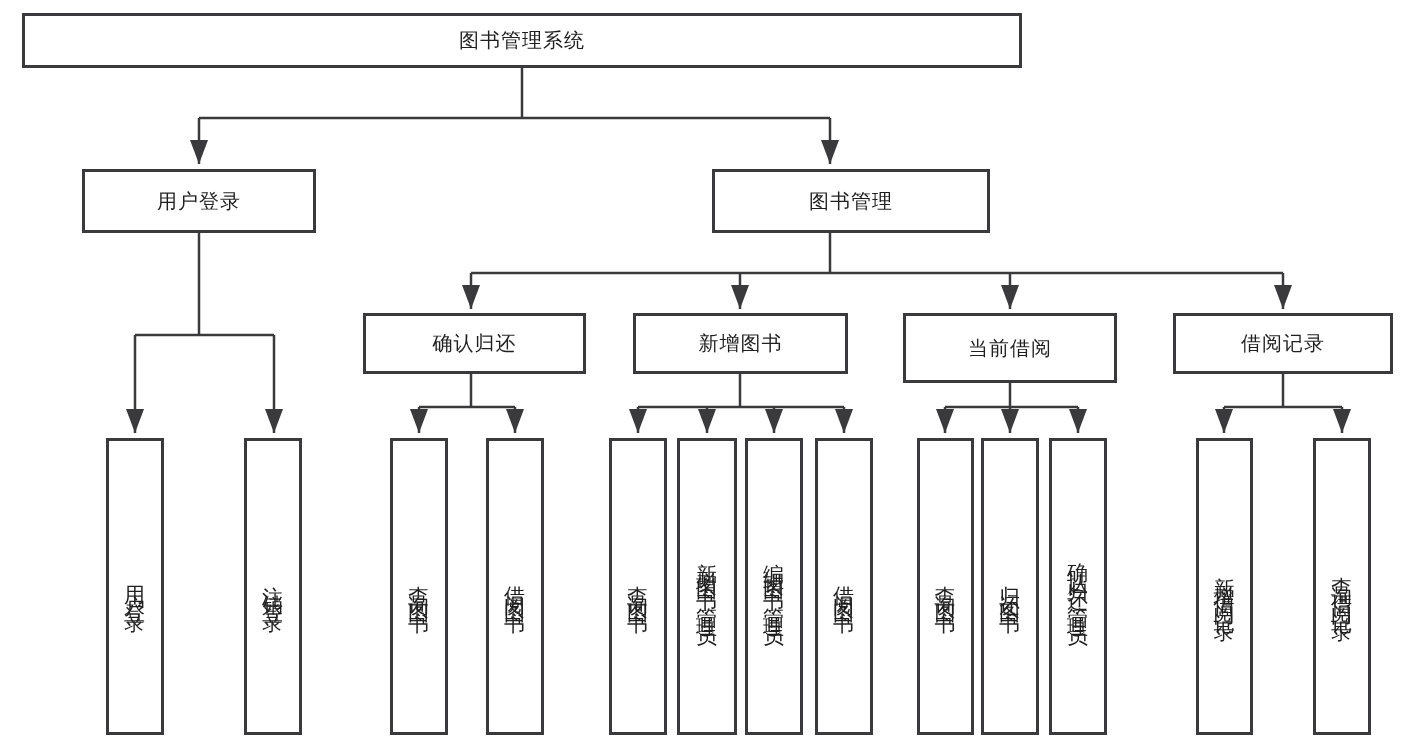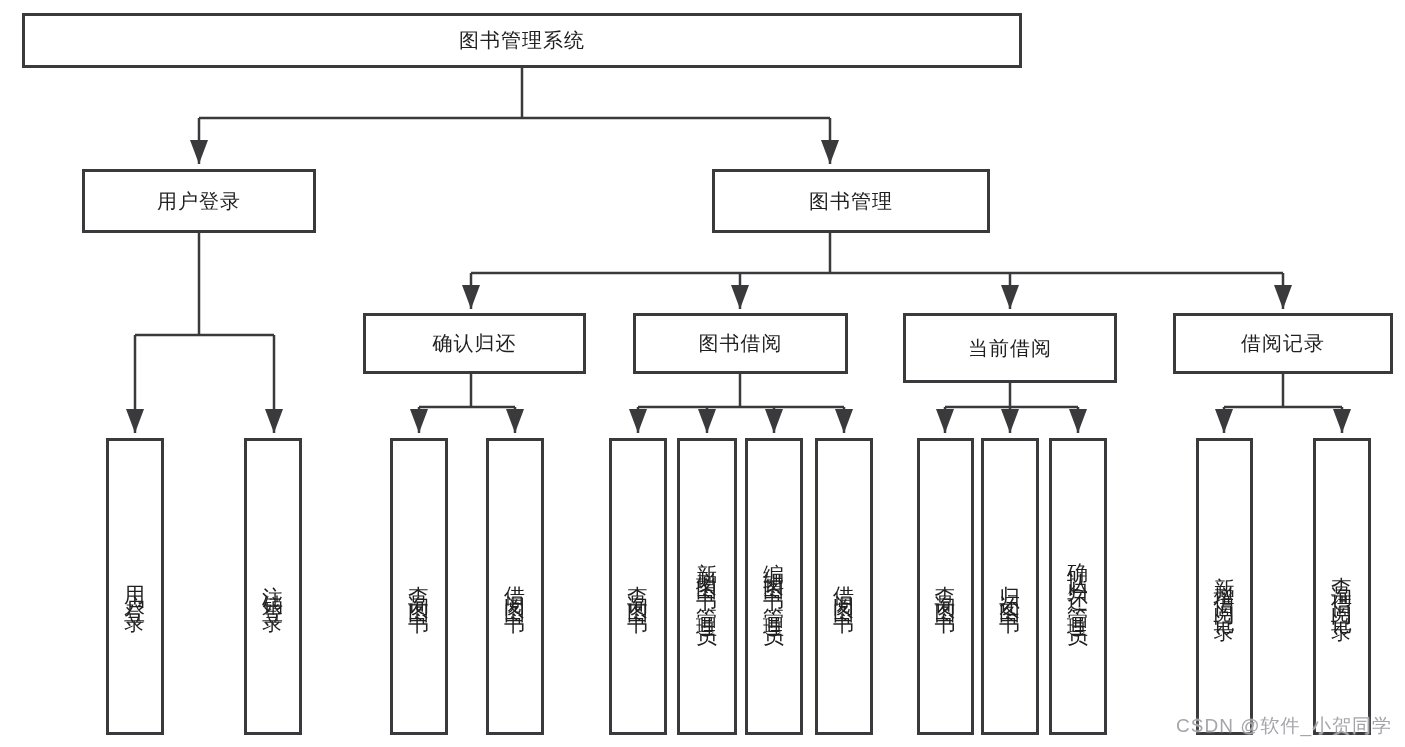--- a/index.html
+++ b/index.html
@@ -120,21 +120,21 @@
     <span class="hlabel">用户登录</span>
   </div>
   <div class="box" style="left:712px;top:169px;width:278px;height:64px;">
     <span class="hlabel">图书管理</span>
   </div>
 
   <div class="box" style="left:363px;top:313px;width:223px;height:61px;">
     <span class="hlabel">确认归还</span>
   </div>
   <div class="box" style="left:633px;top:313px;width:215px;height:61px;">
-    <span class="hlabel">图书借阅</span>
+    <span class="hlabel">新增图书</span>
   </div>
   <div class="box" style="left:903px;top:313px;width:214px;height:70px;">
     <span class="hlabel">当前借阅</span>
   </div>
   <div class="box" style="left:1173px;top:313px;width:220px;height:61px;">
     <span class="hlabel">借阅记录</span>
   </div>
 
   <div class="box leaf" style="left:106px;top:438px;width:58px;height:297px;">
     <span class="vlabel">用户登录</span>
@@ -173,15 +173,14 @@
     <span class="vlabel">确认归还（管理员）</span>
   </div>
 
   <div class="box leaf" style="left:1196px;top:438px;width:57px;height:297px;">
     <span class="vlabel">新增借阅记录</span>
   </div>
   <div class="box leaf" style="left:1313px;top:438px;width:58px;height:297px;">
     <span class="vlabel">查询借阅记录</span>
   </div>
 
-  <div class="watermark">CSDN @软件_小贺同学</div>
 
 </div>
 
 </body></html>

